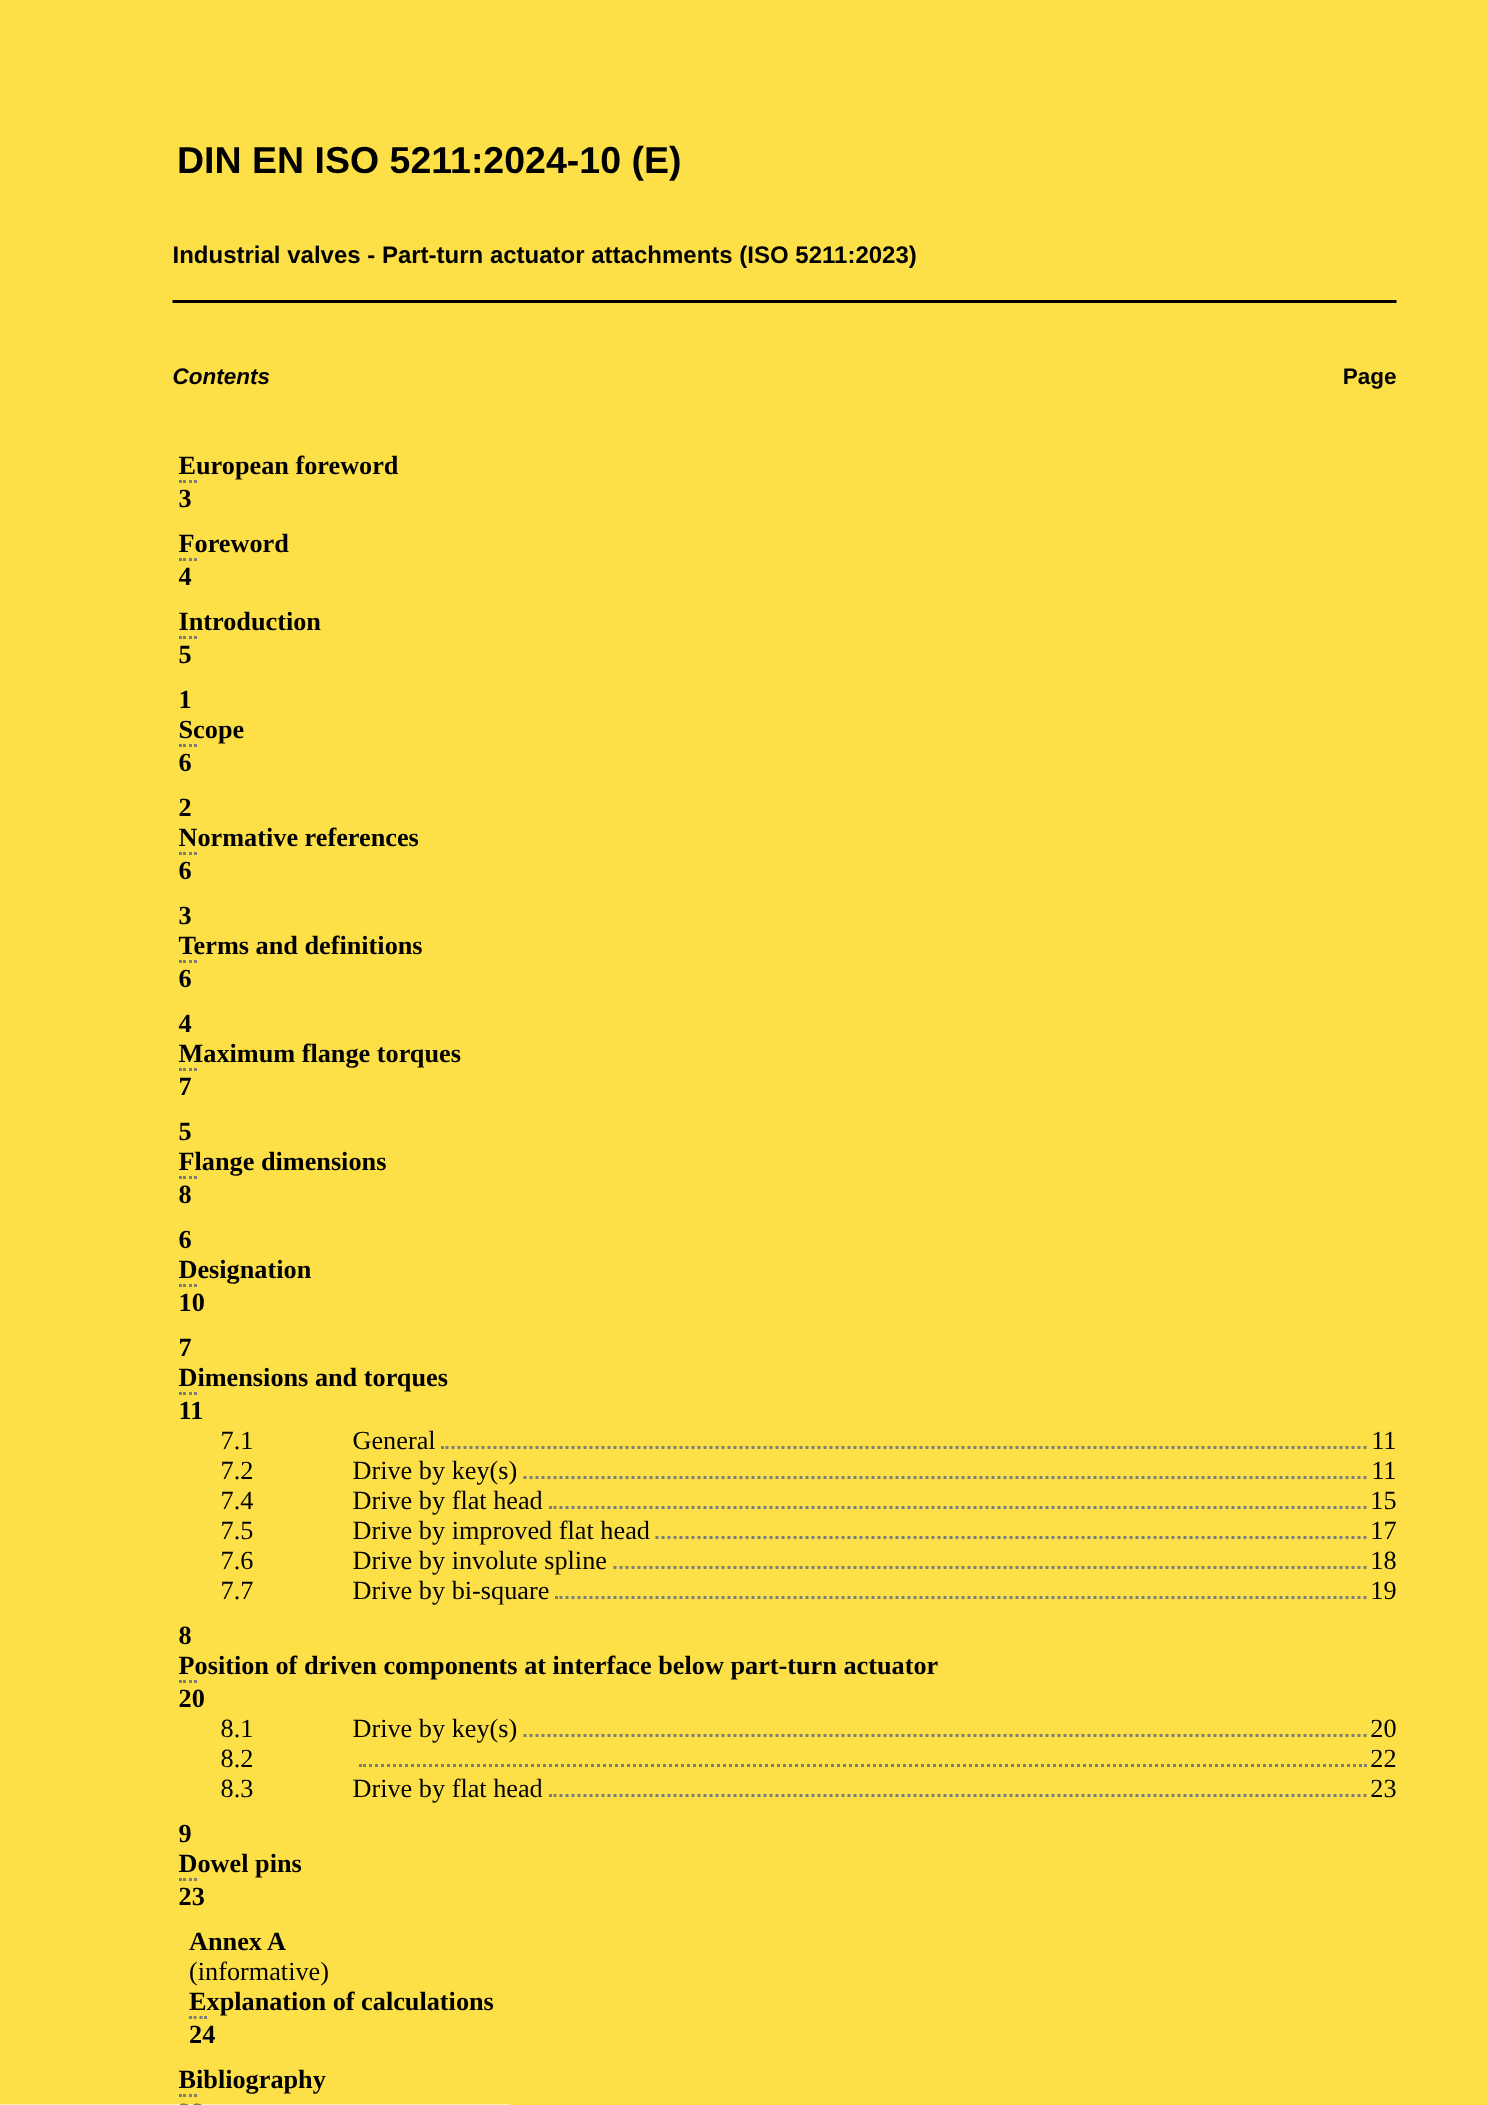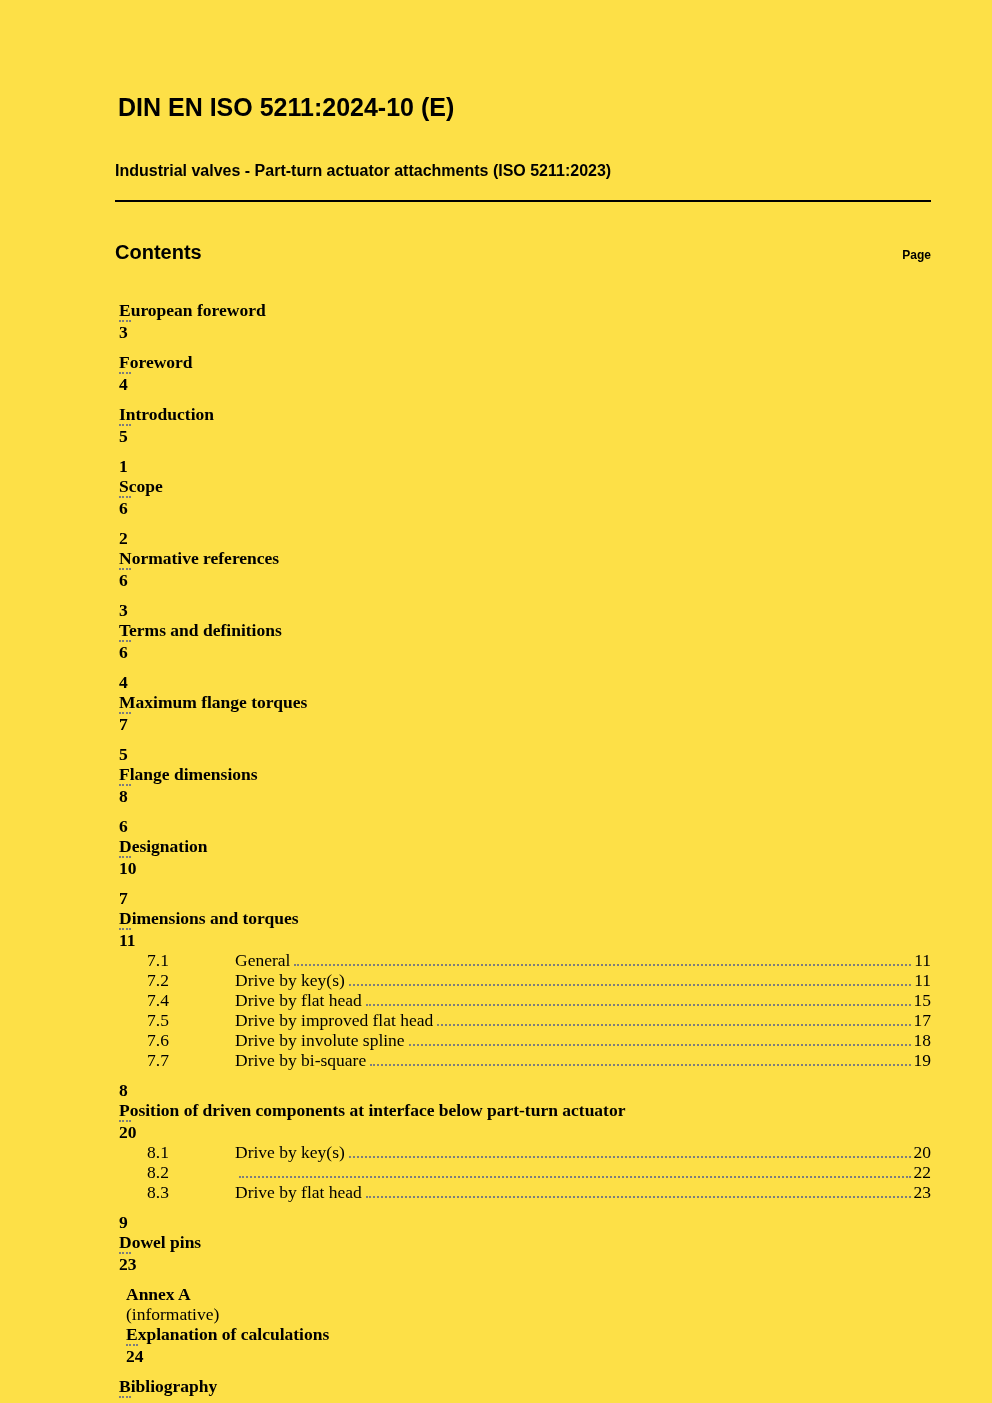--- a/index.html
+++ b/index.html
@@ -32,27 +32,28 @@
   }
   .contents-row {
     display: flex;
     justify-content: space-between;
     align-items: baseline;
     margin-top: 38px;
   }
   .contents-heading {
     font-family: "Liberation Sans", sans-serif;
     font-weight: bold;
-    font-size: 20px;
+    font-size: 15px;
     line-height: 24px;
+    font-style: italic;
   }
   .page-label {
     font-family: "Liberation Sans", sans-serif;
     font-weight: bold;
-    font-size: 12px;
+    font-size: 15px;
   }
   .toc { margin-top: 36px; }
   .row {
     display: flex;
     align-items: baseline;
     font-size: 17.5px;
     line-height: 20px;
     white-space: nowrap;
   }
   .row.front, .row.l1 { font-weight: bold; margin-top: 10px; flex-direction: column; }

